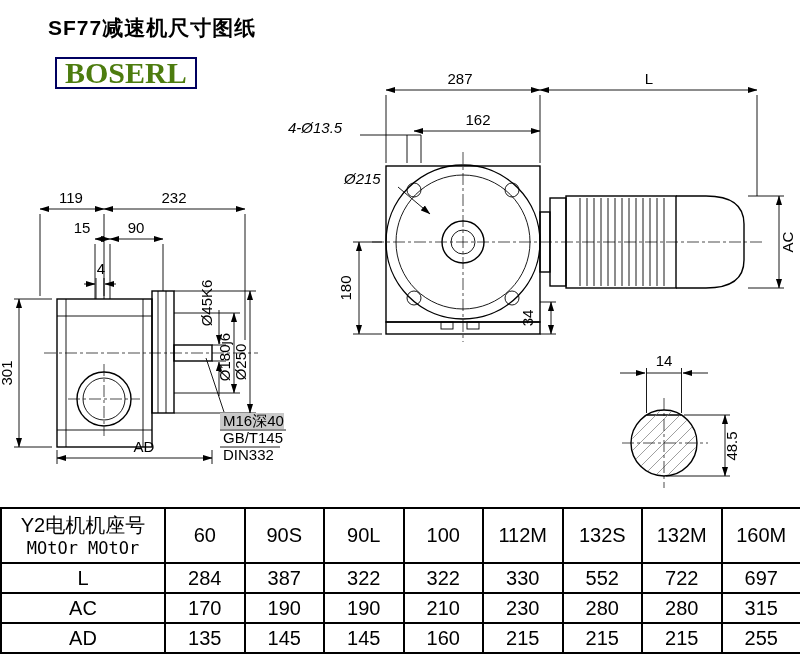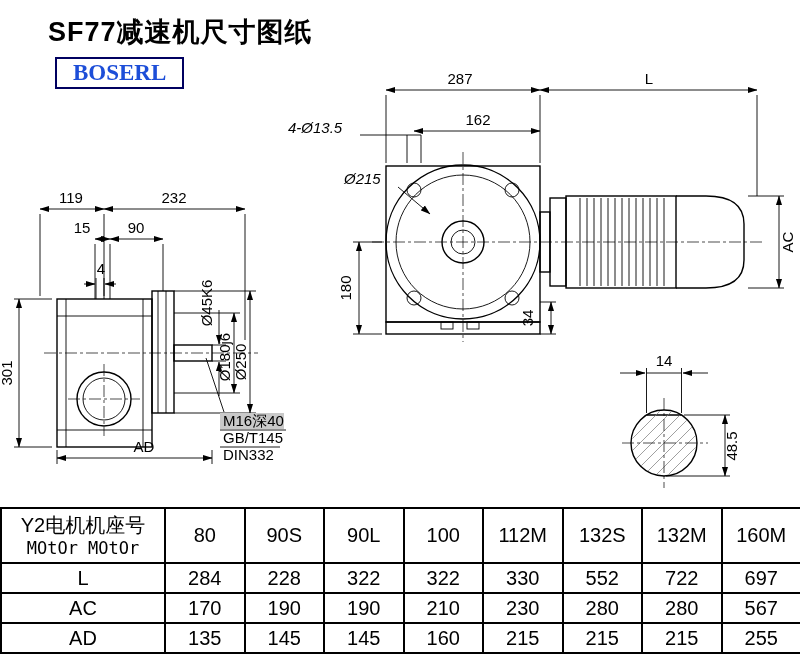--- a/index.html
+++ b/index.html
@@ -1,22 +1,22 @@
 <!DOCTYPE html>
 <html><head>
 <meta charset="utf-8">
 <style>
   * { margin:0; padding:0; box-sizing:border-box; }
   html,body { width:800px; height:654px; background:#fff; overflow:hidden; position:relative;
               font-family:"Liberation Sans",sans-serif; }
-  .title { position:absolute; left:48px; top:14px; font-size:27px; font-weight:bold; color:#000;
+  .title { position:absolute; left:48px; top:14px; font-size:21px; font-weight:bold; color:#000;
            letter-spacing:1px; }
-  .logo  { position:absolute; left:55px; top:57px; border:2px solid #000060; color:#1d4ed8;
-           font-family:"Liberation Serif",serif; font-weight:bold; font-size:23px;
-           padding:0 16px; line-height:28px; }
+  .logo  { position:absolute; left:55px; top:57px; border:2px solid #000060; color:#4d7c0f;
+           font-family:"Liberation Serif",serif; font-weight:bold; font-size:30px;
+           padding:0 8px; line-height:28px; }
   svg.drawing { position:absolute; left:0; top:0; }
   svg.drawing text { font-family:"Liberation Sans",sans-serif; font-size:15px; fill:#000; }
   .ol { fill:none; stroke:#000; stroke-width:1.4; }
   .th { fill:none; stroke:#000; stroke-width:0.9; }
   .cl { fill:none; stroke:#000; stroke-width:0.7; stroke-dasharray:12 3 3 3; }
   .ht { fill:none; stroke:#777; stroke-width:0.7; }
   .it { font-style:italic; }
   .dim-table { position:absolute; left:0; top:507px; width:800px; border-collapse:collapse;
                table-layout:fixed; }
   .dim-table th, .dim-table td { border:2px solid #000; text-align:center; vertical-align:middle;
@@ -205,52 +205,52 @@
       <col style="width:79.5px">
       <col style="width:79.5px">
       <col style="width:79.5px">
   </colgroup>
   <thead>
     <tr>
       <th>
         <div class="hdr-cn">Y2电机机座号</div>
         <div class="hdr-en">MOtOr MOtOr</div>
       </th>
-      <th>80</th>
+      <th>60</th>
       <th>90S</th>
       <th>90L</th>
       <th>100</th>
       <th>112M</th>
       <th>132S</th>
       <th>132M</th>
       <th>160M</th>
     </tr>
   </thead>
   <tbody>
     <tr>
       <td>L</td>
       <td>284</td>
-      <td>228</td>
+      <td>387</td>
       <td>322</td>
       <td>322</td>
       <td>330</td>
       <td>552</td>
       <td>722</td>
       <td>697</td>
     </tr>
     <tr>
       <td>AC</td>
       <td>170</td>
       <td>190</td>
       <td>190</td>
       <td>210</td>
       <td>230</td>
       <td>280</td>
       <td>280</td>
-      <td>567</td>
+      <td>315</td>
     </tr>
     <tr>
       <td>AD</td>
       <td>135</td>
       <td>145</td>
       <td>145</td>
       <td>160</td>
       <td>215</td>
       <td>215</td>
       <td>215</td>

